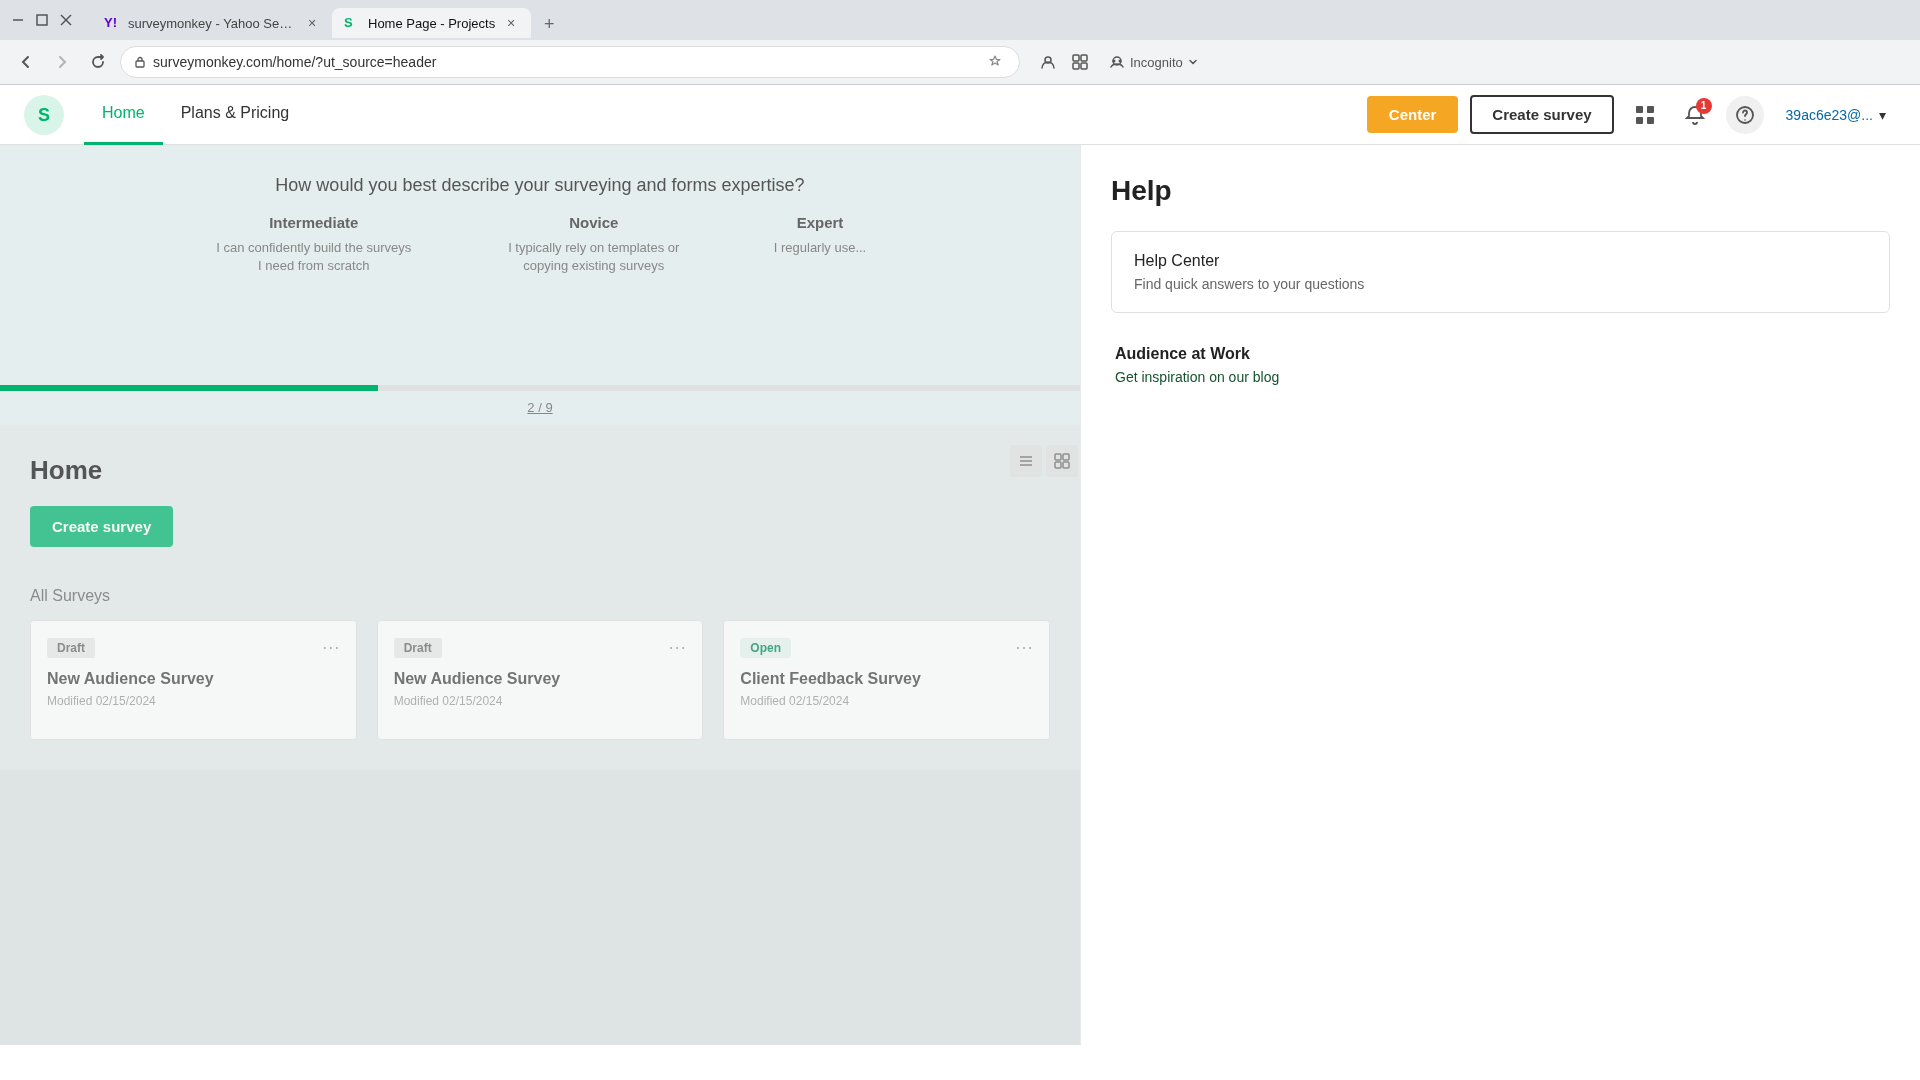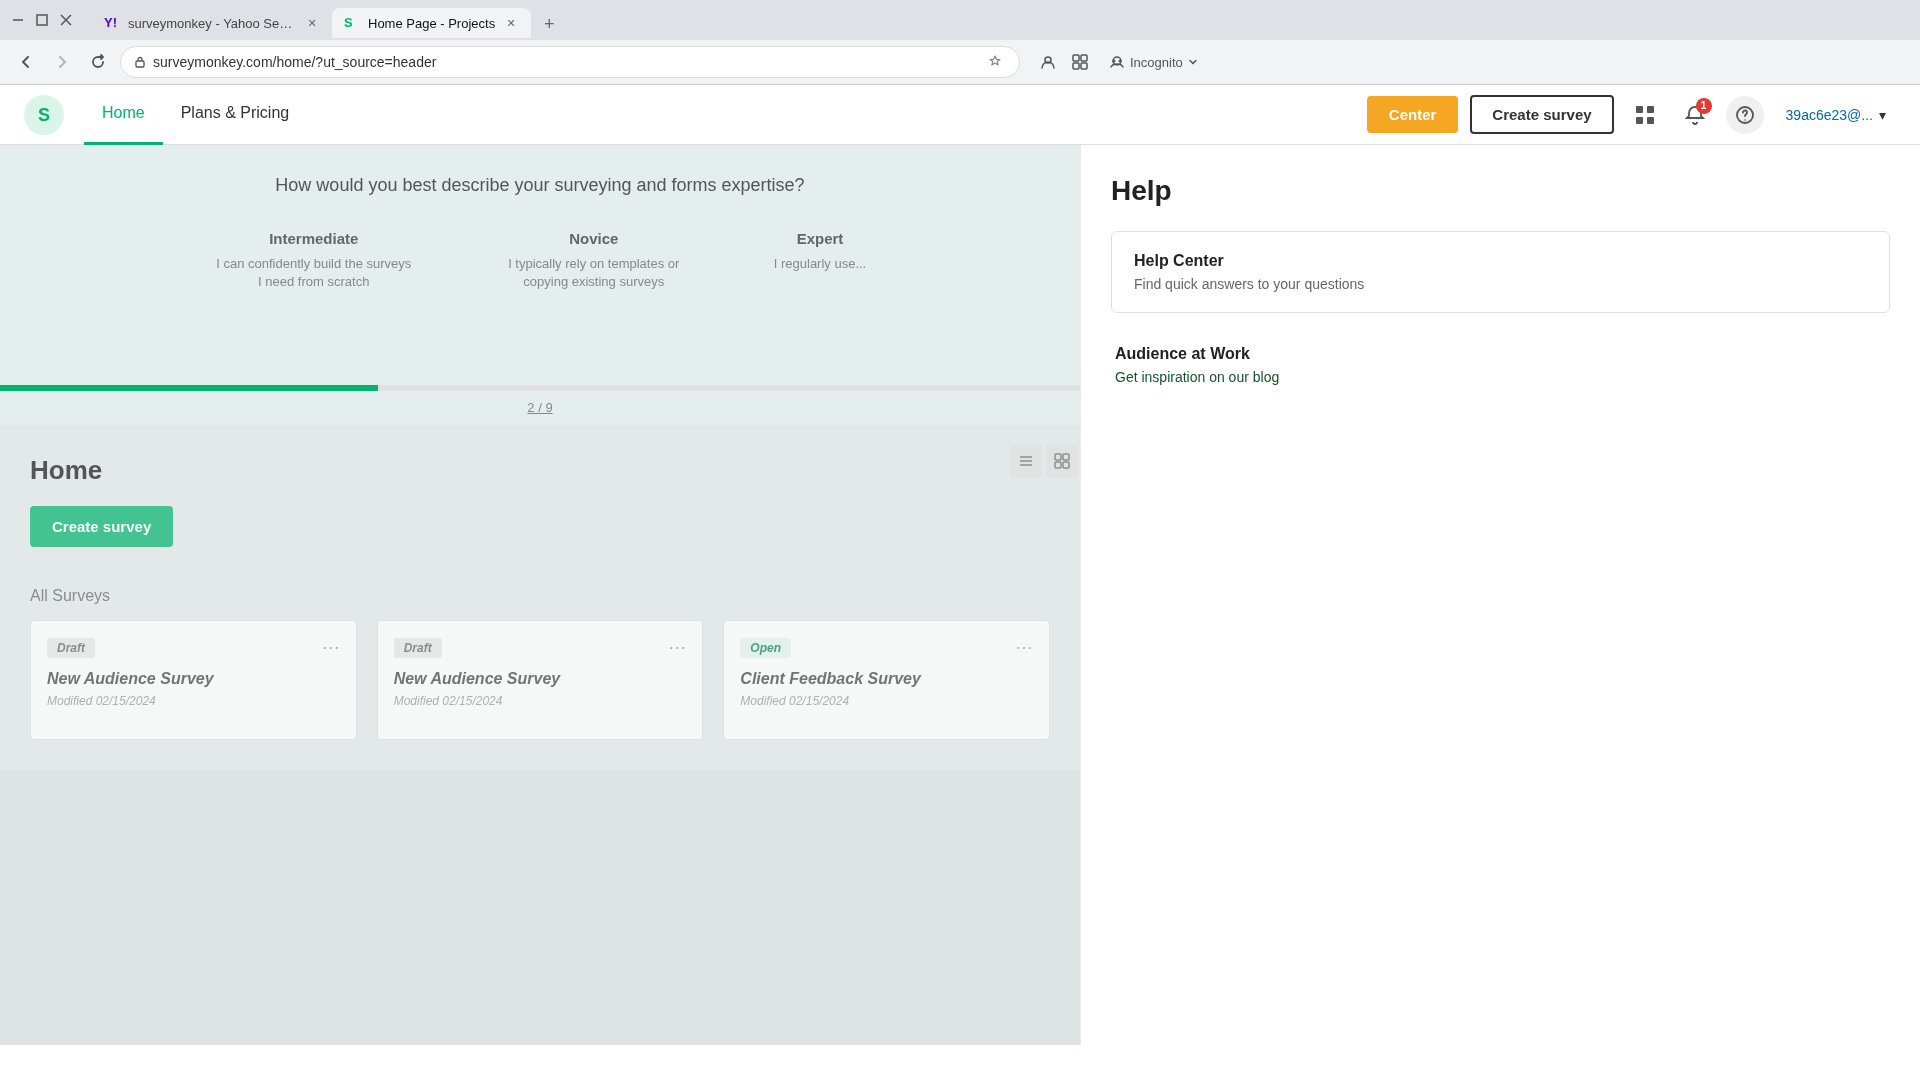--- a/index.html
+++ b/index.html
@@ -255,21 +255,21 @@
       height: 280px;
       background: rgba(230, 240, 240, 0.85);
       display: flex;
       flex-direction: column;
       align-items: center;
       padding: 30px;
     }
     .expertise-question {
       font-size: 18px;
       color: #555;
-      margin-bottom: 34px;
+      margin-bottom: 18px;
       text-align: center;
     }
     .expertise-options {
       display: flex;
       gap: 80px;
     }
     .expertise-option {
       text-align: center;
       color: #777;
       max-width: 200px;
@@ -340,21 +340,20 @@
       margin-top: 40px;
       margin-bottom: 10px;
       opacity: 0.7;
     }
     .surveys-grid {
       display: grid;
       grid-template-columns: repeat(3, 1fr);
       gap: 20px;
       margin-top: 15px;
       opacity: 0.7;
-      font-style: italic;
     }
     .survey-card {
       background: #fff;
       border: 1px solid #e0e0e0;
       border-radius: 4px;
       padding: 16px;
       min-height: 120px;
     }
     .survey-card-header {
       display: flex;
@@ -407,21 +406,21 @@
     .help-card {
       border: 1px solid #e0e0e0;
       border-radius: 6px;
       padding: 20px 22px;
       margin-bottom: 16px;
       cursor: pointer;
       background: #fff;
     }
     .help-card-title {
       font-size: 16px;
-      font-weight: 700;
+      font-weight: 400;
       color: #222;
       margin-bottom: 6px;
     }
     .help-card-desc {
       font-size: 14px;
       color: #666;
     }
     .help-item {
       padding: 16px 4px;
       cursor: pointer;

